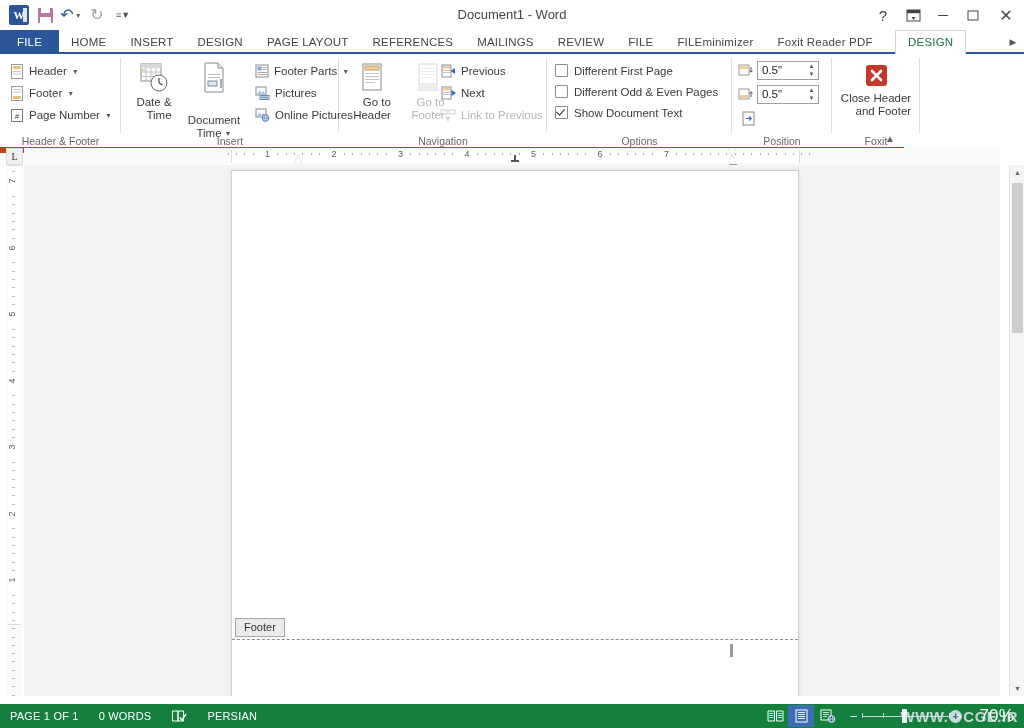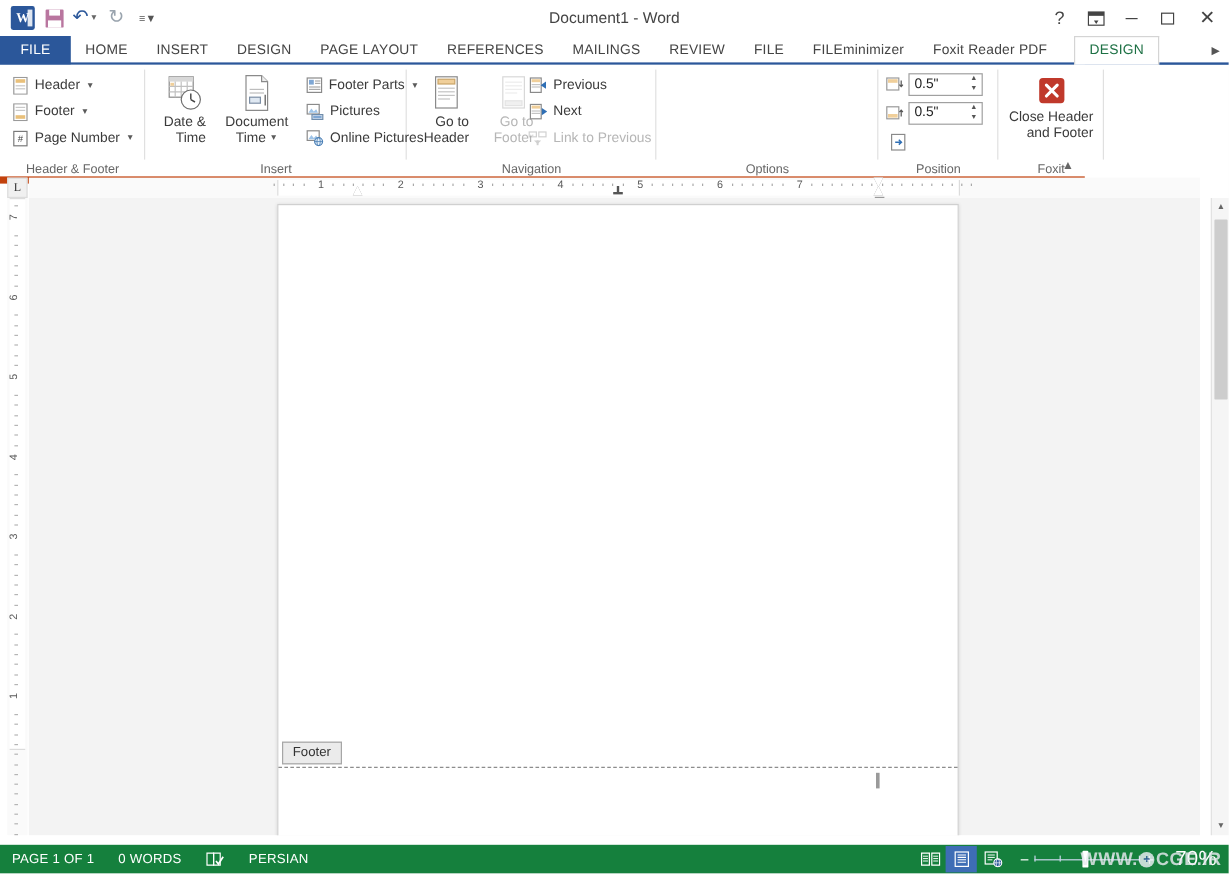--- a/index.html
+++ b/index.html
@@ -270,21 +270,21 @@
         </div>
         <div class="bigbtn" style="width:62px;">
           <svg width="30" height="32" viewBox="0 0 30 32">
               <path d="M6 1 h13 l5 5 v24 H6 Z" fill="#fff" stroke="#8a8a8a"></path>
               <path d="M19 1 v5 h5" fill="#eee" stroke="#8a8a8a"></path>
               <rect x="9" y="12" width="12" height="1" fill="#bdbdbd"></rect>
               <rect x="9" y="15" width="12" height="1" fill="#bdbdbd"></rect>
               <rect x="9" y="19" width="9" height="5" fill="#dfe8f2" stroke="#7d8fa5"></rect>
               <line x1="22" y1="17" x2="22" y2="26" stroke="#555"></line>
             </svg>
-          <div style="margin-top:2px;">
+          <div style="margin-top:20px;">
             <div>Document</div>
             <div style="display:flex;align-items:center;justify-content:center;gap:3px;">
               <span>Time</span>
               <span class="caret">▼</span>
             </div>
           </div>
         </div>
       </div>
       <div style="position:absolute;left:130px;top:6px;">
         <div class="vbtn">
@@ -391,20 +391,34 @@
               <rect x="7.2" y="9" width="1.6" height="4" fill="#999"></rect>
             </svg>
           <span>Link to Previous</span>
         </div>
       </div>
       <div class="glabel">Navigation</div>
     </div>
 
     <div class="rgroup" style="left:547px;width:185px;">
       <div class="gr"></div>
+      <div style="position:absolute;left:8px;top:6px;">
+        <div class="chk">
+          <span class="box"></span>
+          <span>Different First Page</span>
+        </div>
+        <div class="chk">
+          <span class="box"></span>
+          <span>Different Odd &amp; Even Pages</span>
+        </div>
+        <div class="chk">
+          <span class="box on"></span>
+          <span>Show Document Text</span>
+        </div>
+      </div>
       <div class="glabel">Options</div>
     </div>
 
     <div class="rgroup" style="left:732px;width:100px;">
       <div class="gr"></div>
       <div style="position:absolute;left:6px;top:5px;">
         <div class="spin">
           <svg width="15" height="13" viewBox="0 0 15 13">
               <rect x="1" y="1" width="10" height="10" fill="#fff" stroke="#9a9a9a"></rect>
               <rect x="2" y="2" width="8" height="3" fill="#f0cf9a"></rect>

